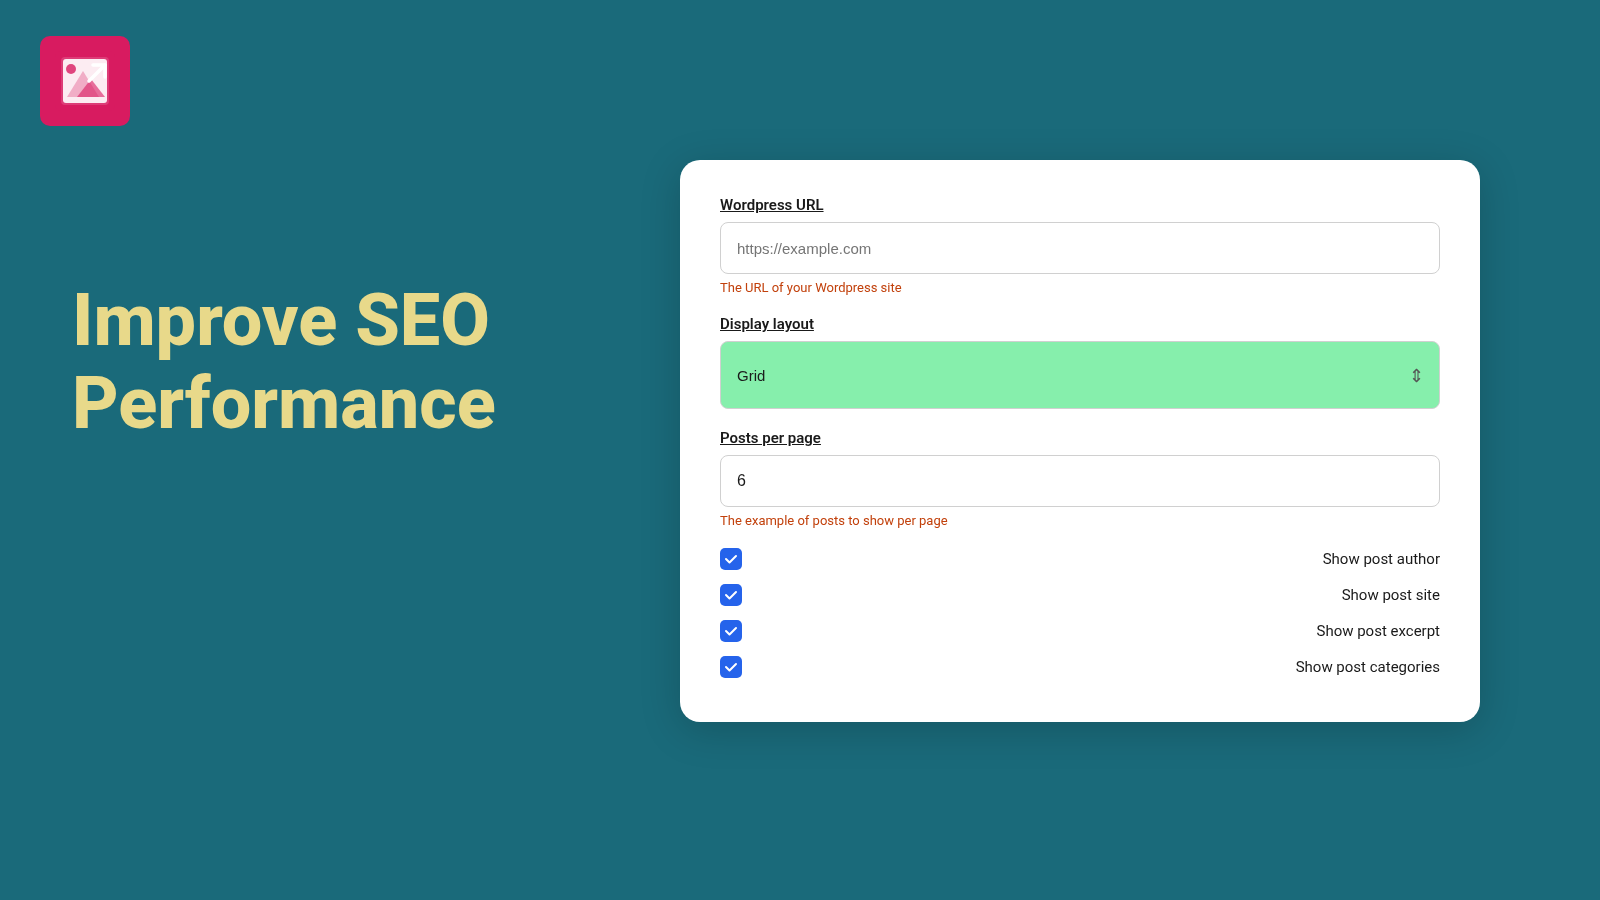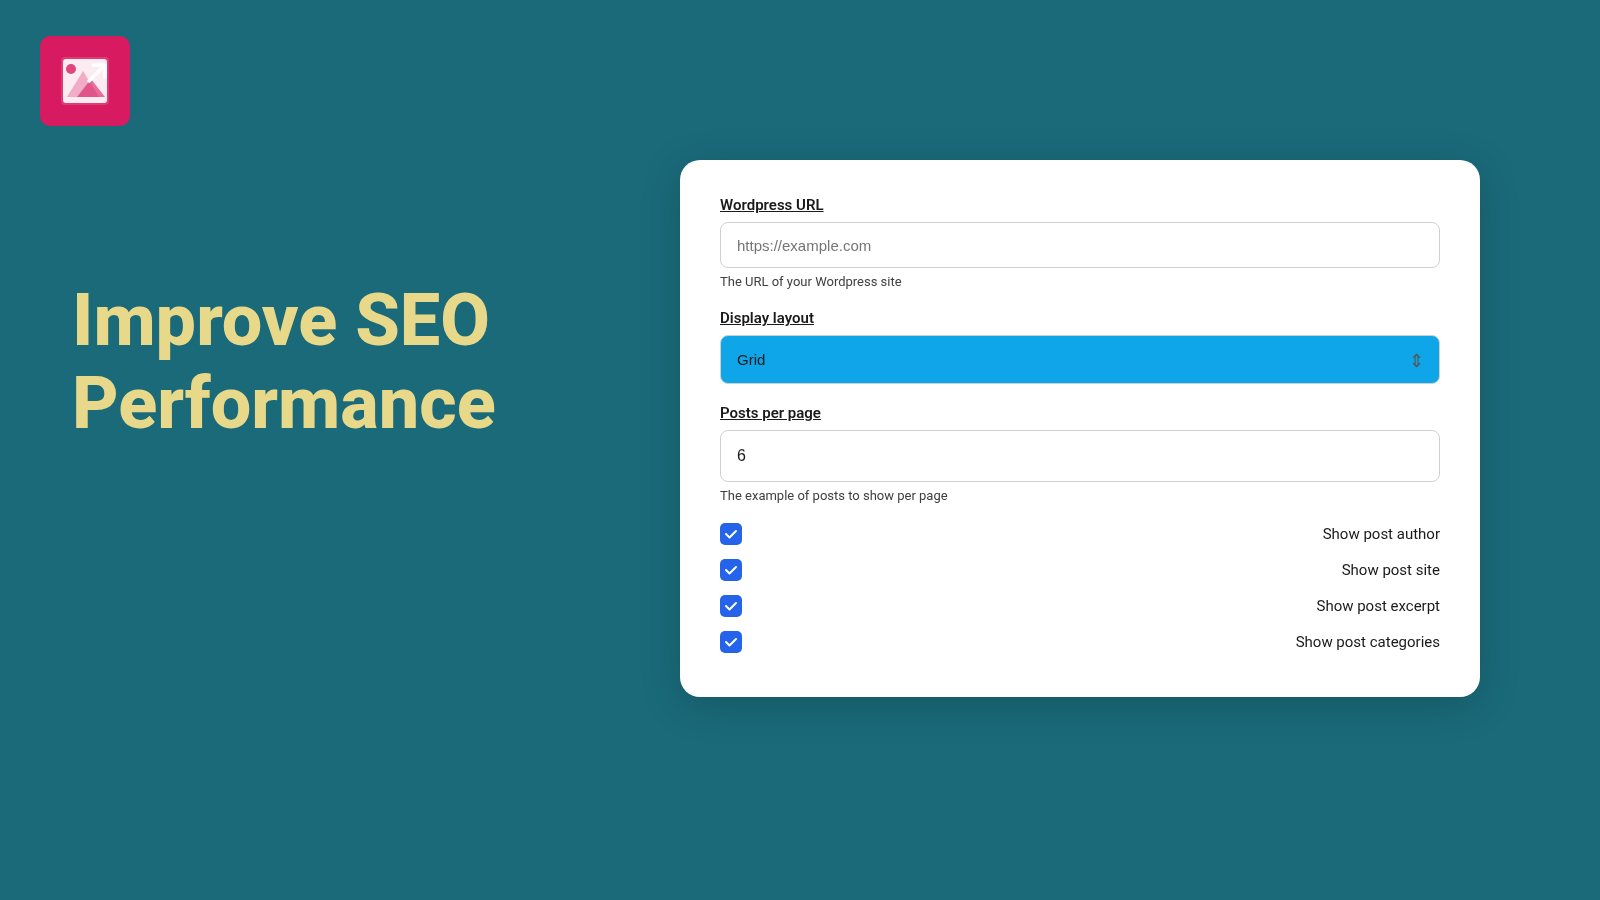--- a/index.html
+++ b/index.html
@@ -67,53 +67,53 @@
       font-size: 15px;
       font-weight: 600;
       color: #1a1a1a;
       margin-bottom: 8px;
       display: block;
       text-decoration: underline;
     }
 
     .field-hint {
       font-size: 13px;
-      color: #404040;
+      color: #c2410c;
       margin-top: 6px;
       margin-bottom: 16px;
     }
 
     .text-input {
       width: 100%;
-      height: 46px;
+      height: 52px;
       border: 1.5px solid #d0d0d0;
       border-radius: 8px;
       padding: 0 16px;
       font-size: 15px;
       color: #aaa;
       outline: none;
       background: #fff;
     }
 
     .select-wrapper {
       position: relative;
       width: 100%;
       margin-bottom: 4px;
     }
 
     .select-input {
       width: 100%;
-      height: 49px;
+      height: 68px;
       border: 1.5px solid #d0d0d0;
       border-radius: 8px;
       padding: 0 16px;
       font-size: 15px;
       color: #1a1a1a;
       outline: none;
-      background: #0ea5e9;
+      background: #86efac;
       appearance: none;
       -webkit-appearance: none;
       cursor: pointer;
     }
 
     .select-arrow {
       position: absolute;
       right: 16px;
       top: 50%;
       transform: translateY(-50%);

